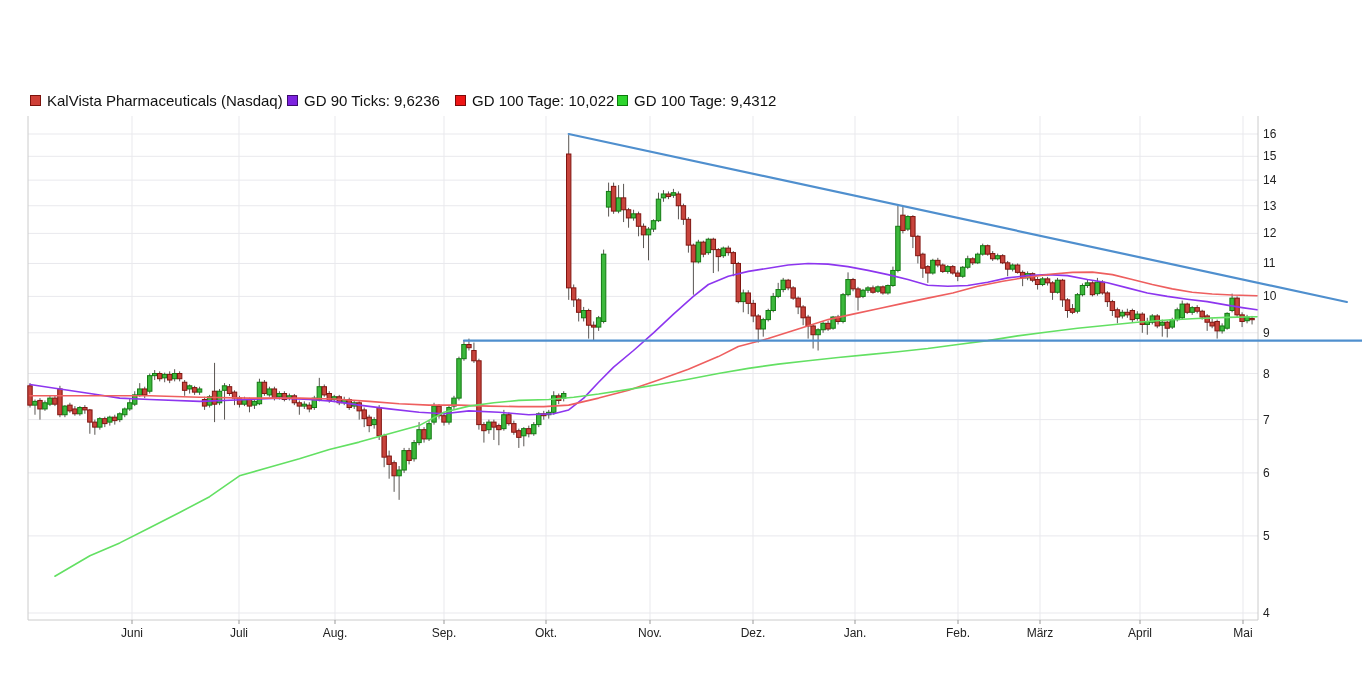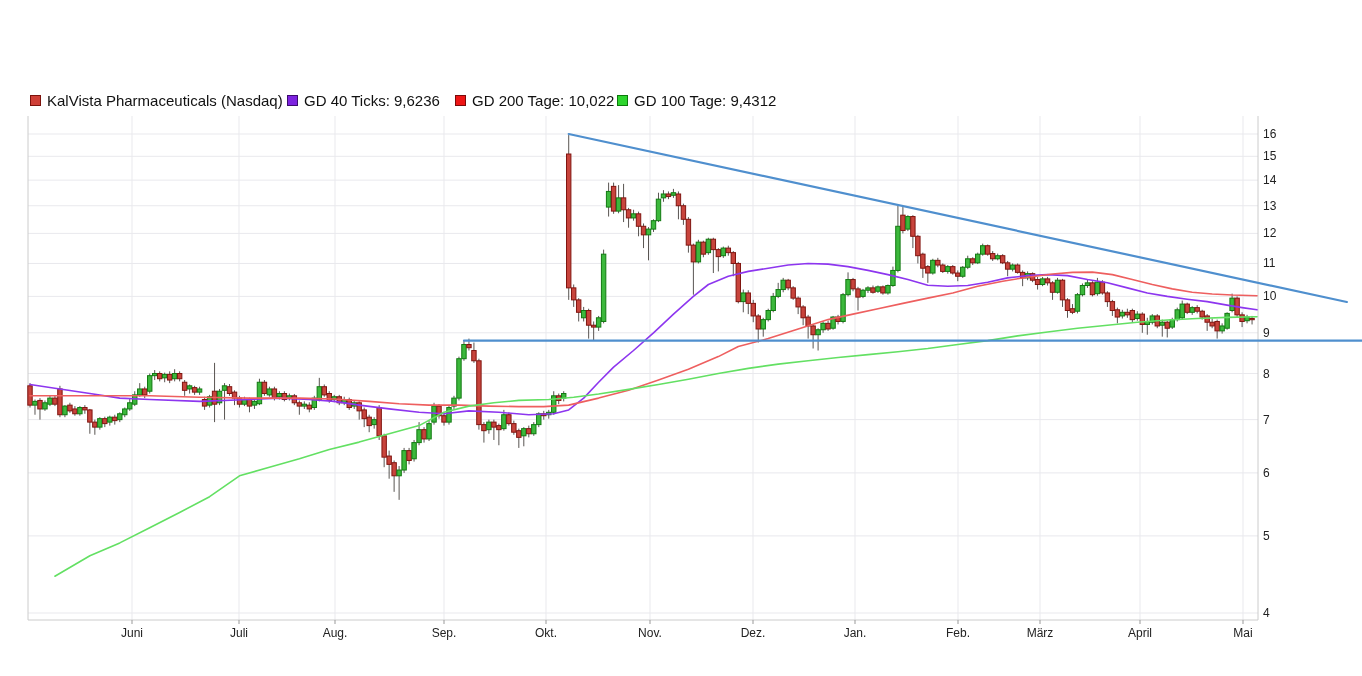--- a/index.html
+++ b/index.html
@@ -594,24 +594,24 @@
         <text x="1243" y="637" font-size="12" fill="#222222" text-anchor="middle">Mai</text>
       </g>
     </svg>
   <div class="legend">
     <span class="legend-item li0">
       <span class="swatch" style="background: rgb(207, 63, 55); border-color: rgb(124, 18, 12);"></span>
       <span class="legend-label">KalVista Pharmaceuticals (Nasdaq)</span>
     </span>
     <span class="legend-item li1">
       <span class="swatch" style="background: rgb(125, 35, 224); border-color: rgb(60, 11, 112);"></span>
-      <span class="legend-label">GD 40 Ticks: 9,6236</span>
+      <span class="legend-label">GD 90 Ticks: 9,6236</span>
     </span>
     <span class="legend-item li2">
       <span class="swatch" style="background: rgb(238, 21, 21); border-color: rgb(122, 10, 10);"></span>
-      <span class="legend-label">GD 200 Tage: 10,022</span>
+      <span class="legend-label">GD 100 Tage: 10,022</span>
     </span>
     <span class="legend-item li3">
       <span class="swatch" style="background: rgb(45, 213, 45); border-color: rgb(12, 122, 12);"></span>
       <span class="legend-label">GD 100 Tage: 9,4312</span>
     </span>
   </div>
 </div>
 
 </body></html>

